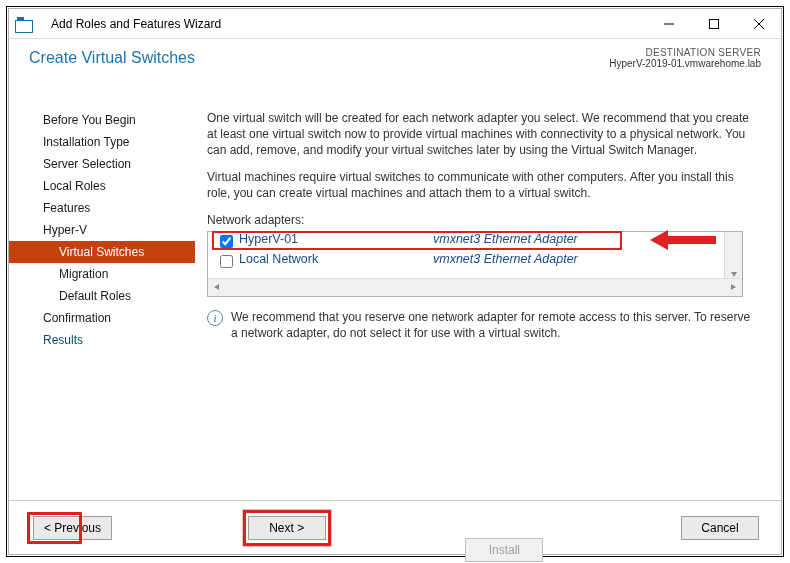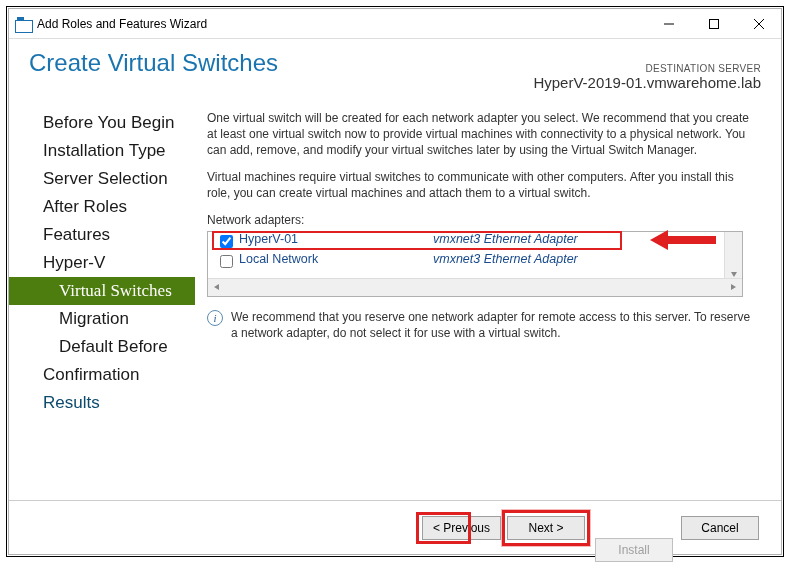--- a/index.html
+++ b/index.html
@@ -29,21 +29,21 @@
   
   .titlebar {
     display:flex;
     align-items:center;
     justify-content:space-between;
     height:30px;
     padding-left:6px;
     border-bottom:1px solid #ddd;
     background:#fff;
   }
-  .titlebar-left { display:flex; align-items:center; gap:6px; }
+  .titlebar-left { display:flex; align-items:center; gap:20px; }
   .title-icon {
     width:16px; height:14px; position:relative;
   }
   .title-icon::before{
     content:""; position:absolute; left:0; top:3px; width:16px; height:11px;
     background:#fff; border:1px solid #1a6fb0;
   }
   .title-icon::after{
     content:""; position:absolute; left:2px; top:0; width:7px; height:4px;
     background:#1a6fb0;
@@ -52,52 +52,51 @@
   .win-controls { display:flex; }
   .win-btn { width:45px; height:29px; display:flex; align-items:center; justify-content:center; }
   .win-btn svg { width:10px; height:10px; }
   
   .header {
     height:64px;
     padding:10px 20px 0 20px;
     position:relative;
   }
   .page-title {
-    font-size:24px;
+    font-size:16px;
     font-weight:300;
     color:#1a74b0;
     font-family:"Segoe UI Light","Segoe UI",Arial,sans-serif;
   }
   .dest-box {
-    position:absolute; right:20px; top:24px; text-align:right;
+    position:absolute; right:20px; top:8px; text-align:right;
     font-size:10px; color:#555;
   }
   .dest-label { letter-spacing:0.3px; }
-  .dest-value { font-size:15px; color:#333; }
+  .dest-value { font-size:10px; color:#333; }
   
   .body-area {
     display:flex;
     height:398px;
   }
   .sidebar {
     width:186px;
     padding-top:6px;
     flex-shrink:0;
   }
   .sb-item {
     padding:4px 0 4px 34px;
     color:#1a1a1a;
-    font-size:17px;
+    font-size:12px;
     cursor:default;
   }
   .sb-sub { padding-left:50px; }
   .sb-item.selected {
-    background:#4d7c0f;
+    background:#c2410c;
     color:#fff;
-    font-family:Liberation Serif, serif;
   }
   .sb-item.disabled { color:#0c4a6e; }
   .main {
     flex:1;
     padding:4px 24px 0 12px;
     font-size:12px;
     color:#333;
   }
   .para { margin:3px 0 10px 0; line-height:1.35; }
   .section-label { margin:12px 0 4px 0; }
@@ -160,21 +159,21 @@
     margin-top:1px;
   }
   .info-text { line-height:1.35; }
   
   .button-bar {
     position:absolute;
     left:0; right:0; bottom:0;
     height:54px;
     border-top:1px solid #ccc;
     display:flex;
-    justify-content:flex-end;
+    justify-content:space-between;
     align-items:center;
     padding:0 22px;
     gap:8px;
     background:#fff;
   }
   .btn {
     min-width:78px; height:24px;
     font-size:12px;
     border:1px solid #9e9e9e;
     background:#eaeaea;
@@ -236,26 +235,26 @@
       <div class="dest-label">DESTINATION SERVER</div>
       <div class="dest-value">HyperV-2019-01.vmwarehome.lab</div>
     </div>
   </div>
 
   <div class="body-area">
     <div class="sidebar">
       <div class="sb-item">Before You Begin</div>
       <div class="sb-item">Installation Type</div>
       <div class="sb-item">Server Selection</div>
-      <div class="sb-item">After Roles</div>
+      <div class="sb-item">Local Roles</div>
       <div class="sb-item">Features</div>
       <div class="sb-item">Hyper-V</div>
       <div class="sb-item sb-sub selected">Virtual Switches</div>
       <div class="sb-item sb-sub">Migration</div>
-      <div class="sb-item sb-sub">Default Before</div>
+      <div class="sb-item sb-sub">Default Roles</div>
       <div class="sb-item">Confirmation</div>
       <div class="sb-item disabled">Results</div>
     </div>
 
     <div class="main">
       <div class="para">One virtual switch will be created for each network adapter you select. We recommend that you create at least one virtual switch now to provide virtual machines with connectivity to a physical network. You can add, remove, and modify your virtual switches later by using the Virtual Switch Manager.</div>
       <div class="para">Virtual machines require virtual switches to communicate with other computers. After you install this role, you can create virtual machines and attach them to a virtual switch.</div>
       <div class="section-label">Network adapters:</div>
 
       <div class="adapters-box">

